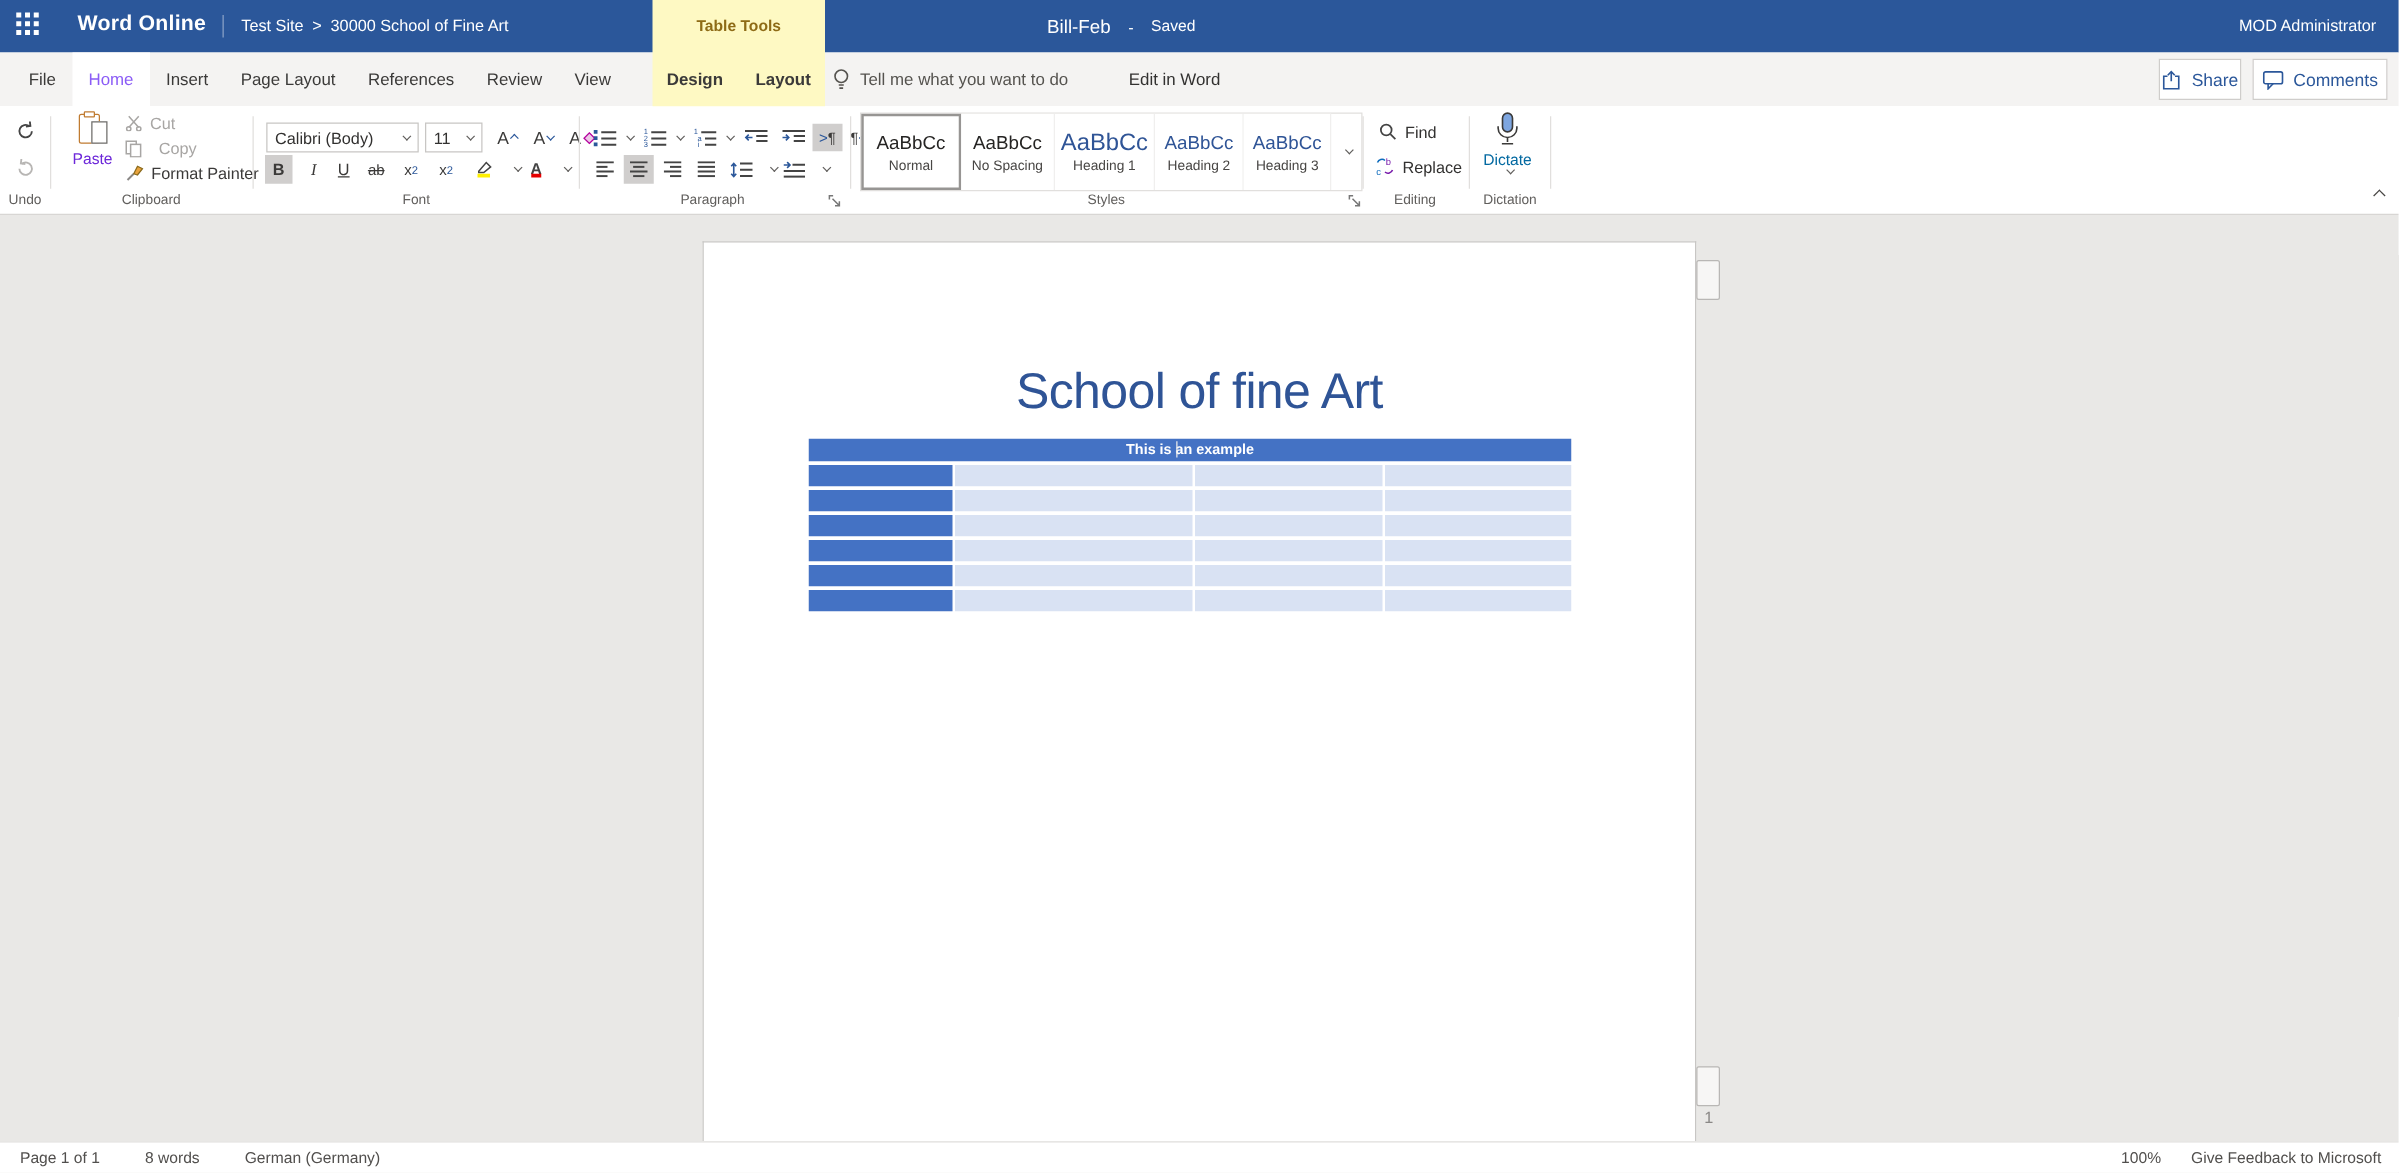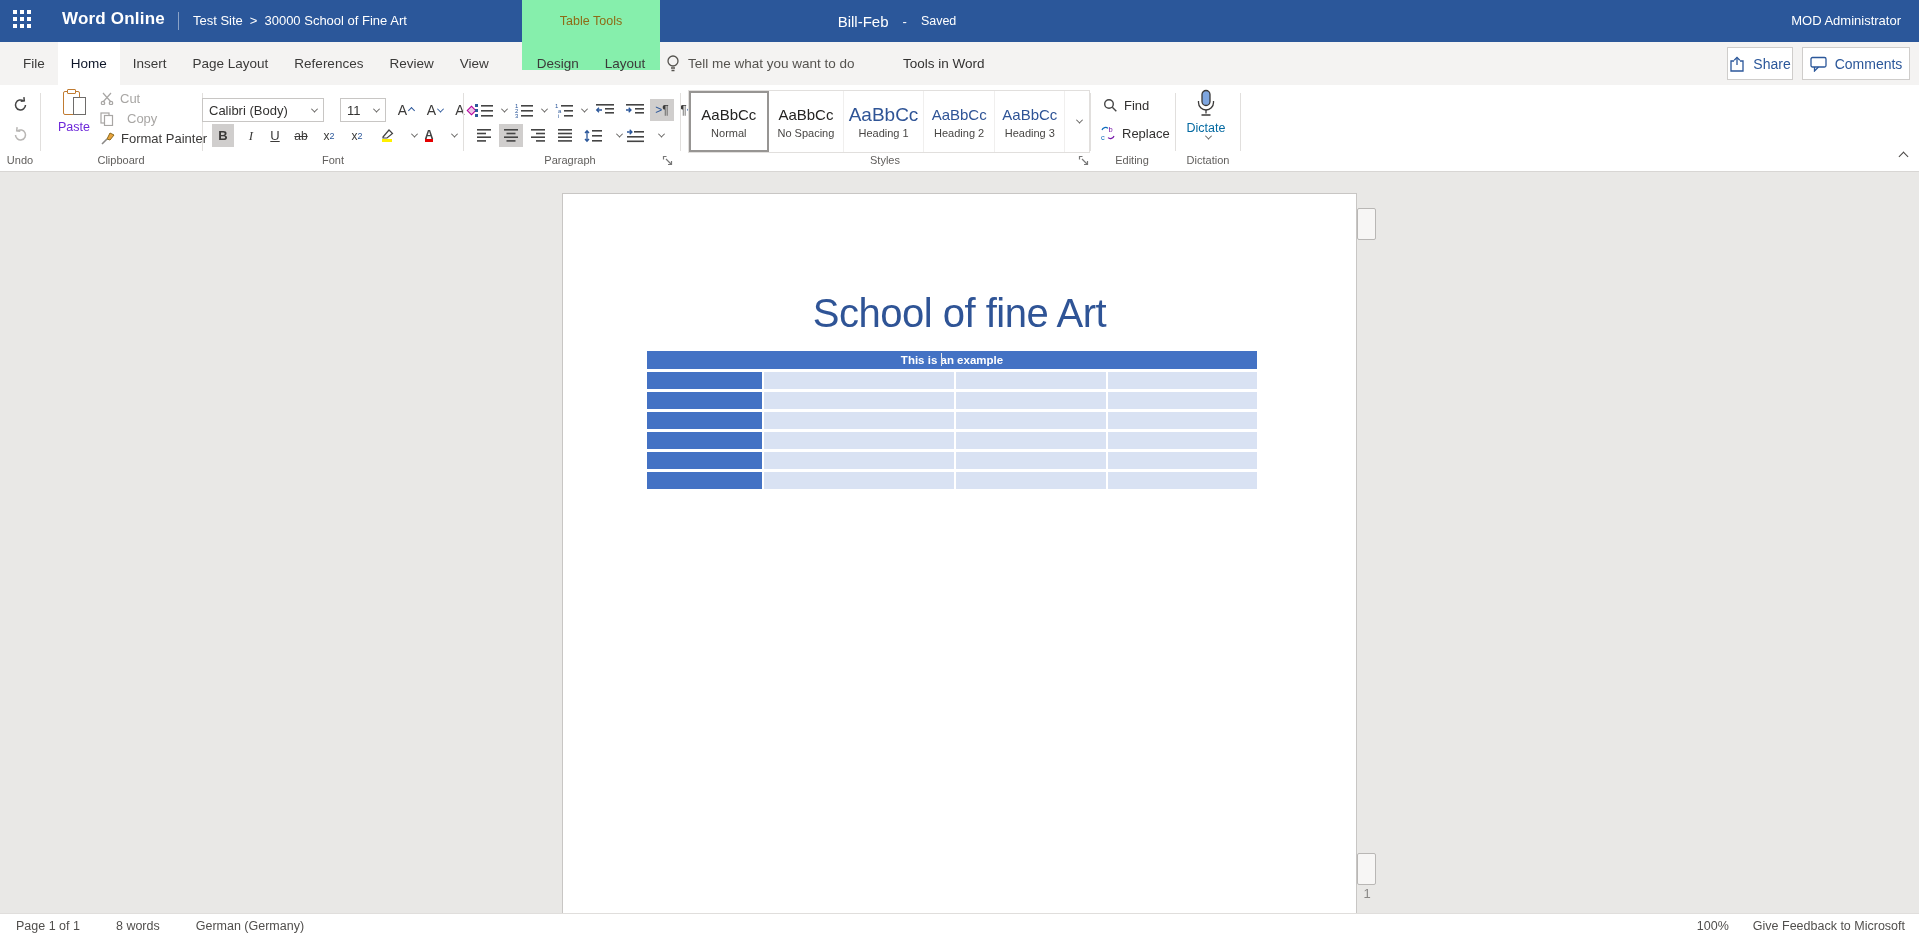--- a/index.html
+++ b/index.html
@@ -15,29 +15,29 @@
   #tb-divider { position:absolute; left:178px; top:12px; width:1px; height:18px; background:rgba(255,255,255,.45); }
   #breadcrumb { position:absolute; left:193px; top:13px; font-size:13px; display:flex; gap:7px; }
   #doc-center { position:absolute; left:897px; top:0; height:42px; transform:translateX(-50%);
                 display:flex; align-items:center; gap:14px; }
   #doc-name { font-size:15px; }
   #doc-sep { font-size:13px; }
   #save-status { font-size:12.5px; }
   #user-name { position:absolute; right:18px; top:13px; font-size:13px; }
 
   
-  #contextual { position:absolute; left:522px; top:0; width:138px; height:70px; background:#86efac; z-index:3; }
+  #contextual { position:absolute; left:522px; top:0; width:138px; height:85px; background:#fef9c3; z-index:3;font-weight:bold; }
   #contextual-title { height:42px; line-height:42px; text-align:center; font-size:12.5px; color:#8E6B16; }
   #contextual-tabs { height:43px; display:flex; justify-content:center; }
 
   
   #tabrow { position:absolute; left:0; top:42px; width:1919px; height:43px; background:#f4f3f2; }
   #main-tabs { position:absolute; left:10px; top:0; display:flex; height:43px; }
   .tab { height:43px; line-height:43px; padding:0 13px; font-size:13.5px; color:#3b3a39; cursor:pointer; white-space:nowrap; }
-  .tab.active { background:#fff; color:#0f172a; }
+  .tab.active { background:#fff; color:#8b5cf6; }
   #tellme { position:absolute; left:666px; top:0; height:43px; display:flex; align-items:center; gap:8px; cursor:pointer; }
   #tellme-label { font-size:13.5px; color:#55534f; }
   #edit-in-word { position:absolute; left:903px; top:0; height:43px; line-height:43px; font-size:13.5px; color:#323130; cursor:pointer; }
   .top-btn { position:absolute; top:5px; height:33px; background:#fff; border:1px solid #cfcdcb;
              display:flex; align-items:center; justify-content:center; gap:7px;
              color:#2B579A; font-size:14px; cursor:pointer; }
   #share-btn { left:1727px; width:66px; }
   #comments-btn { left:1802px; width:108px; }
 
   
@@ -166,21 +166,21 @@
         <div class="tab">Review</div>
         <div class="tab">View</div>
       </div>
     <div id="tellme">
       <svg width="14" height="20" viewBox="0 0 14 20">
         <circle cx="7" cy="7" r="5" fill="none" stroke="#55534f" stroke-width="1.3"></circle>
         <path d="M5 14h4M5.5 16.5h3" stroke="#55534f" stroke-width="1.3" fill="none"></path>
       </svg>
       <span id="tellme-label">Tell me what you want to do</span>
     </div>
-    <div id="edit-in-word">Tools in Word</div>
+    <div id="edit-in-word">Edit in Word</div>
     <div id="share-btn" class="top-btn">
       <svg width="17" height="16" viewBox="0 0 17 16">
         <path d="M5 5H2v10h12V5h-3" fill="none" stroke="#2B579A" stroke-width="1.3"></path>
         <path d="M8 9V1.8" fill="none" stroke="#2B579A" stroke-width="1.3"></path>
         <path d="M5.2 4.2L8 1.4l2.8 2.8" fill="none" stroke="#2B579A" stroke-width="1.3"></path>
       </svg>
       <span>Share</span>
     </div>
     <div id="comments-btn" class="top-btn">
       <svg width="18" height="16" viewBox="0 0 18 16">
@@ -234,21 +234,21 @@
     <div class="clip-row rbtn" style="top:46px;">
       <svg width="15" height="15" viewBox="0 0 15 15">
         <path d="M2 13l5-5" stroke="#8a8886" stroke-width="1.6" fill="none"></path>
         <path d="M7 8l3-6 4 2-4 5z" fill="#E8A33D" stroke="#8a6a1c" stroke-width="1"></path>
       </svg>
       <span>Format Painter</span>
     </div>
     <div class="rg-label" style="left:121px;">Clipboard</div>
     <div class="rdiv" style="left:202px;"></div>
 
-    <div class="combo" style="left:202px;width:122px;">
+    <div class="combo" style="left:213px;width:122px;">
       <span>Calibri (Body)</span>
         <i class="chev"></i>
     </div>
     <div class="combo" style="left:340px;width:46px;">
       <span>11</span>
         <i class="chev"></i>
     </div>
     <div class="rbtn txtbtn" style="left:393px;top:14px;width:26px;height:22px;">A<i class="chev" style="transform:rotate(-135deg);margin-left:2px;border-color:#2B579A;"></i></div>
     <div class="rbtn txtbtn" style="left:422px;top:14px;width:26px;height:22px;">A<i class="chev" style="margin-left:2px;border-color:#2B579A;"></i></div>
     <div class="rbtn txtbtn" style="left:451px;top:14px;width:28px;height:22px;">A<span style="display:inline-block;width:7px;height:7px;background:#ecc7e6;border:1.2px solid #b4009e;transform:rotate(45deg);margin-left:3px;"></span></div>

